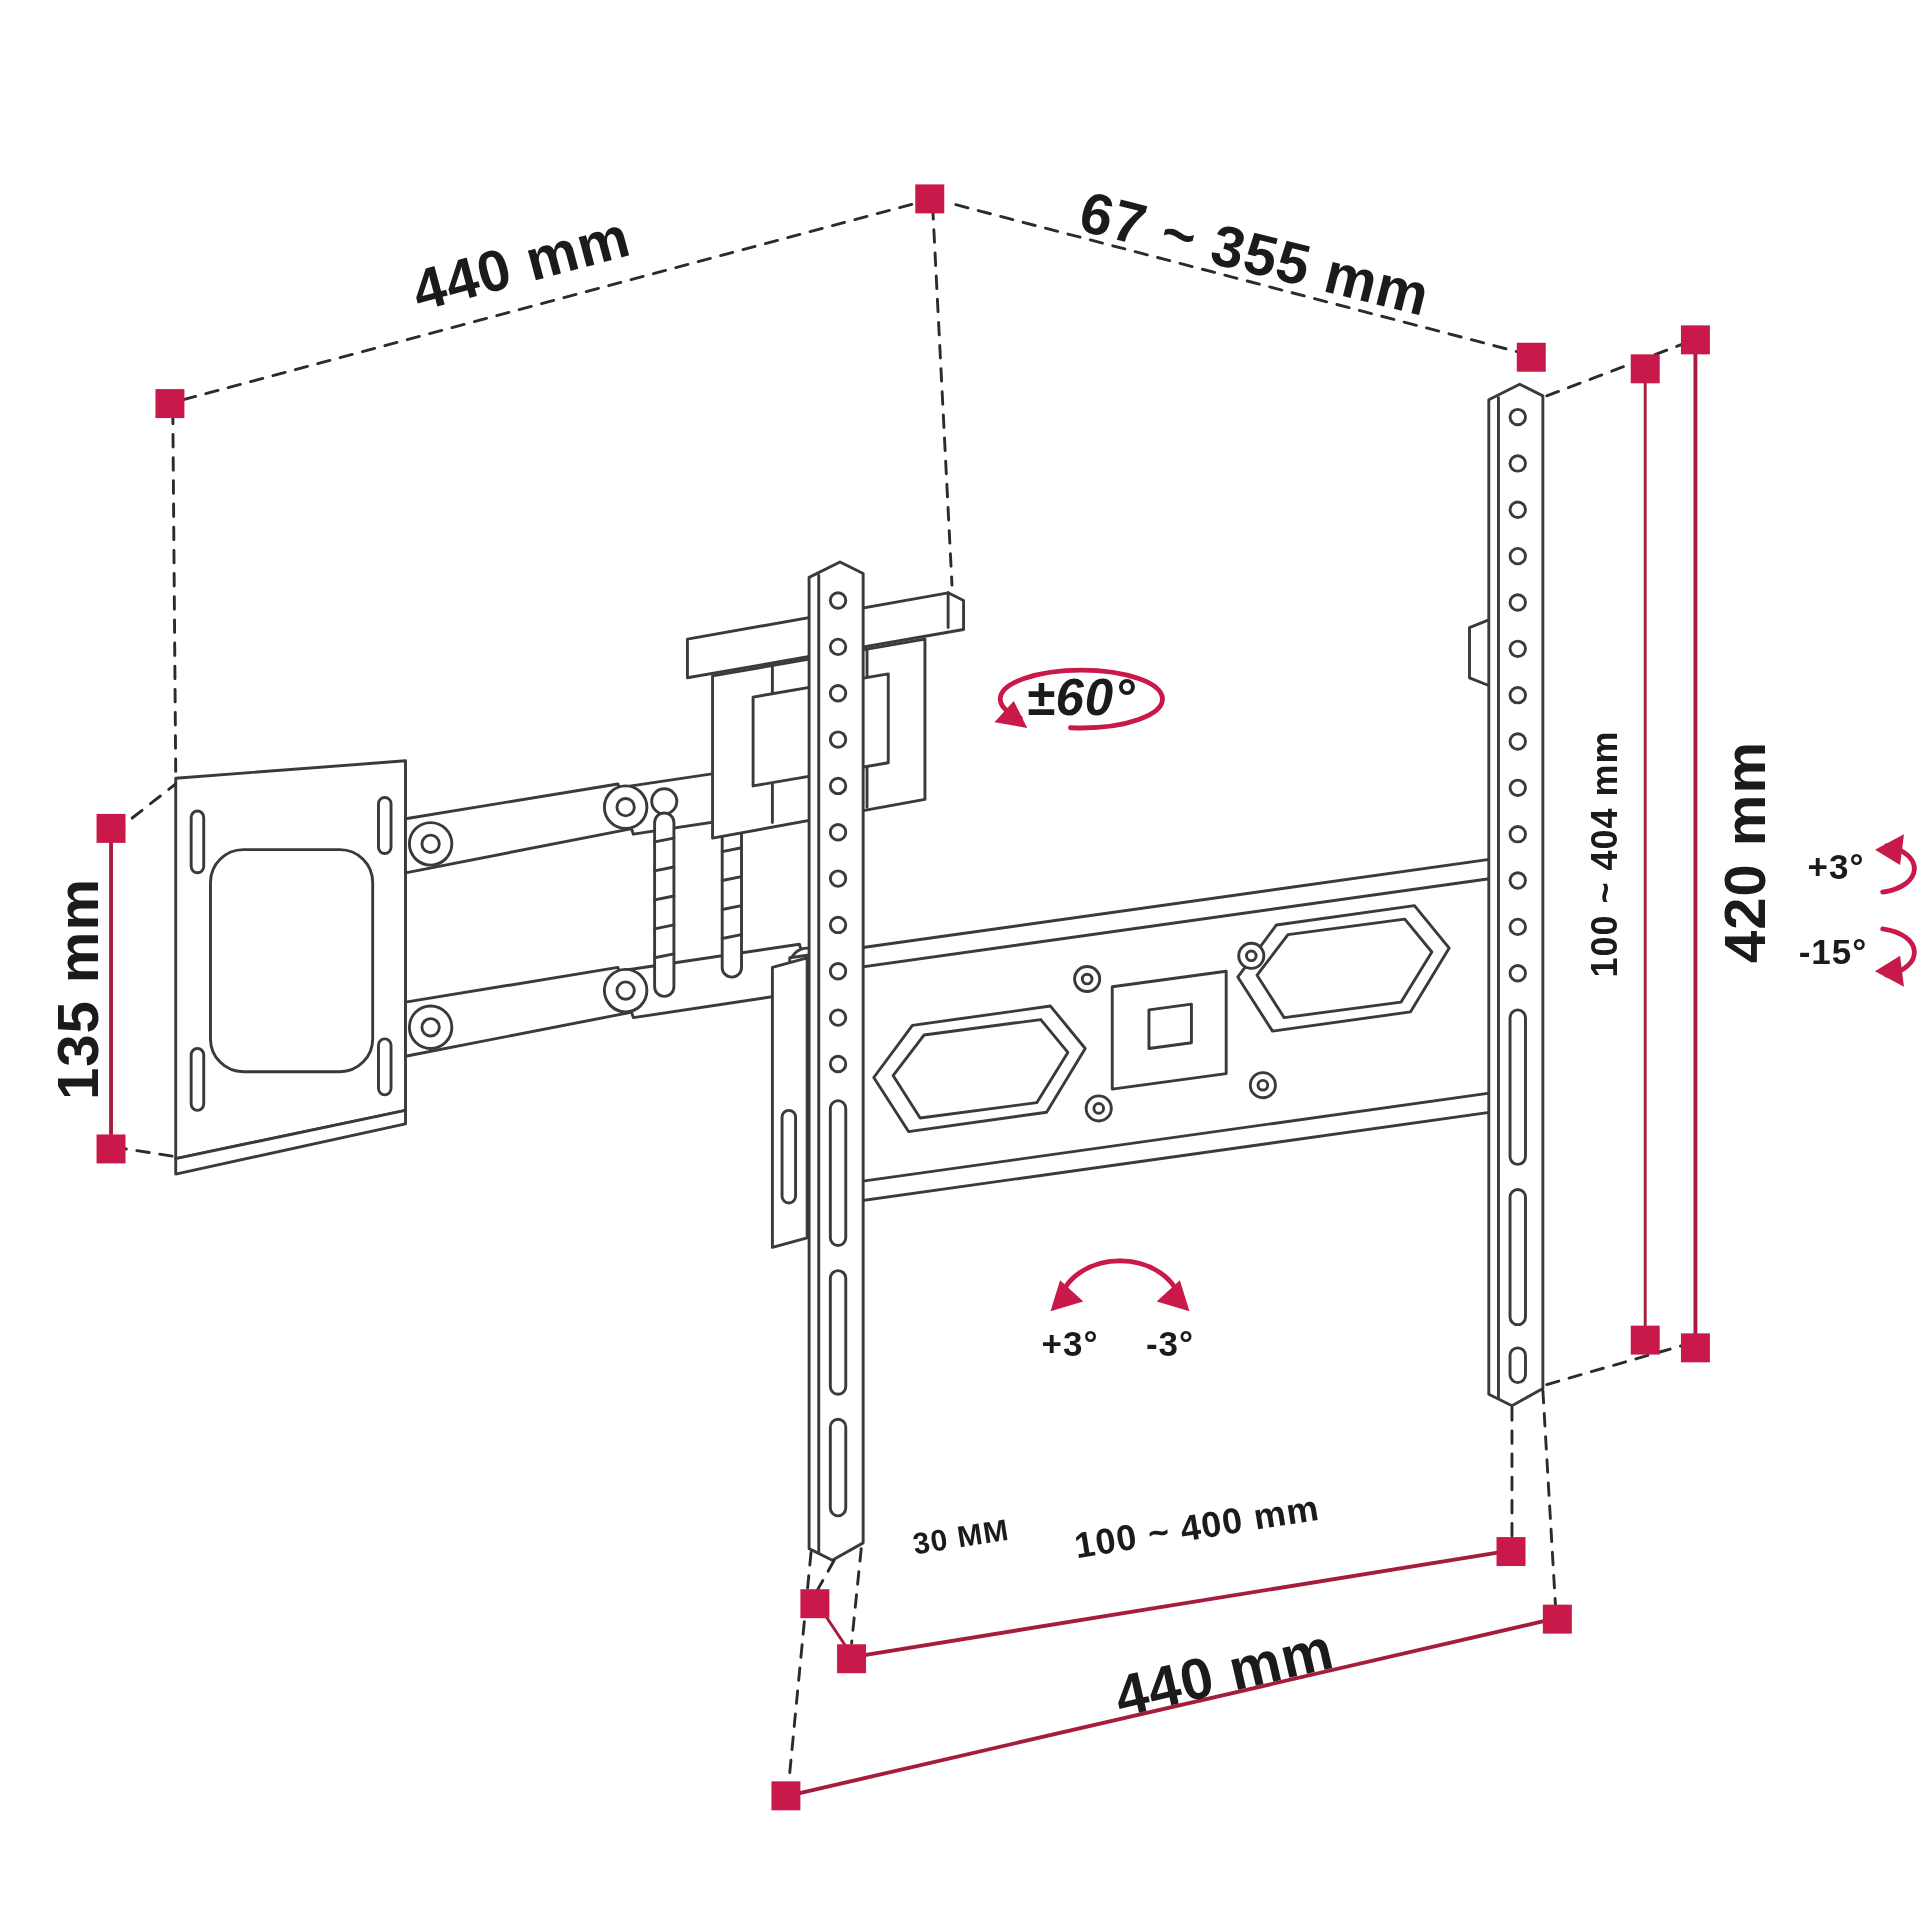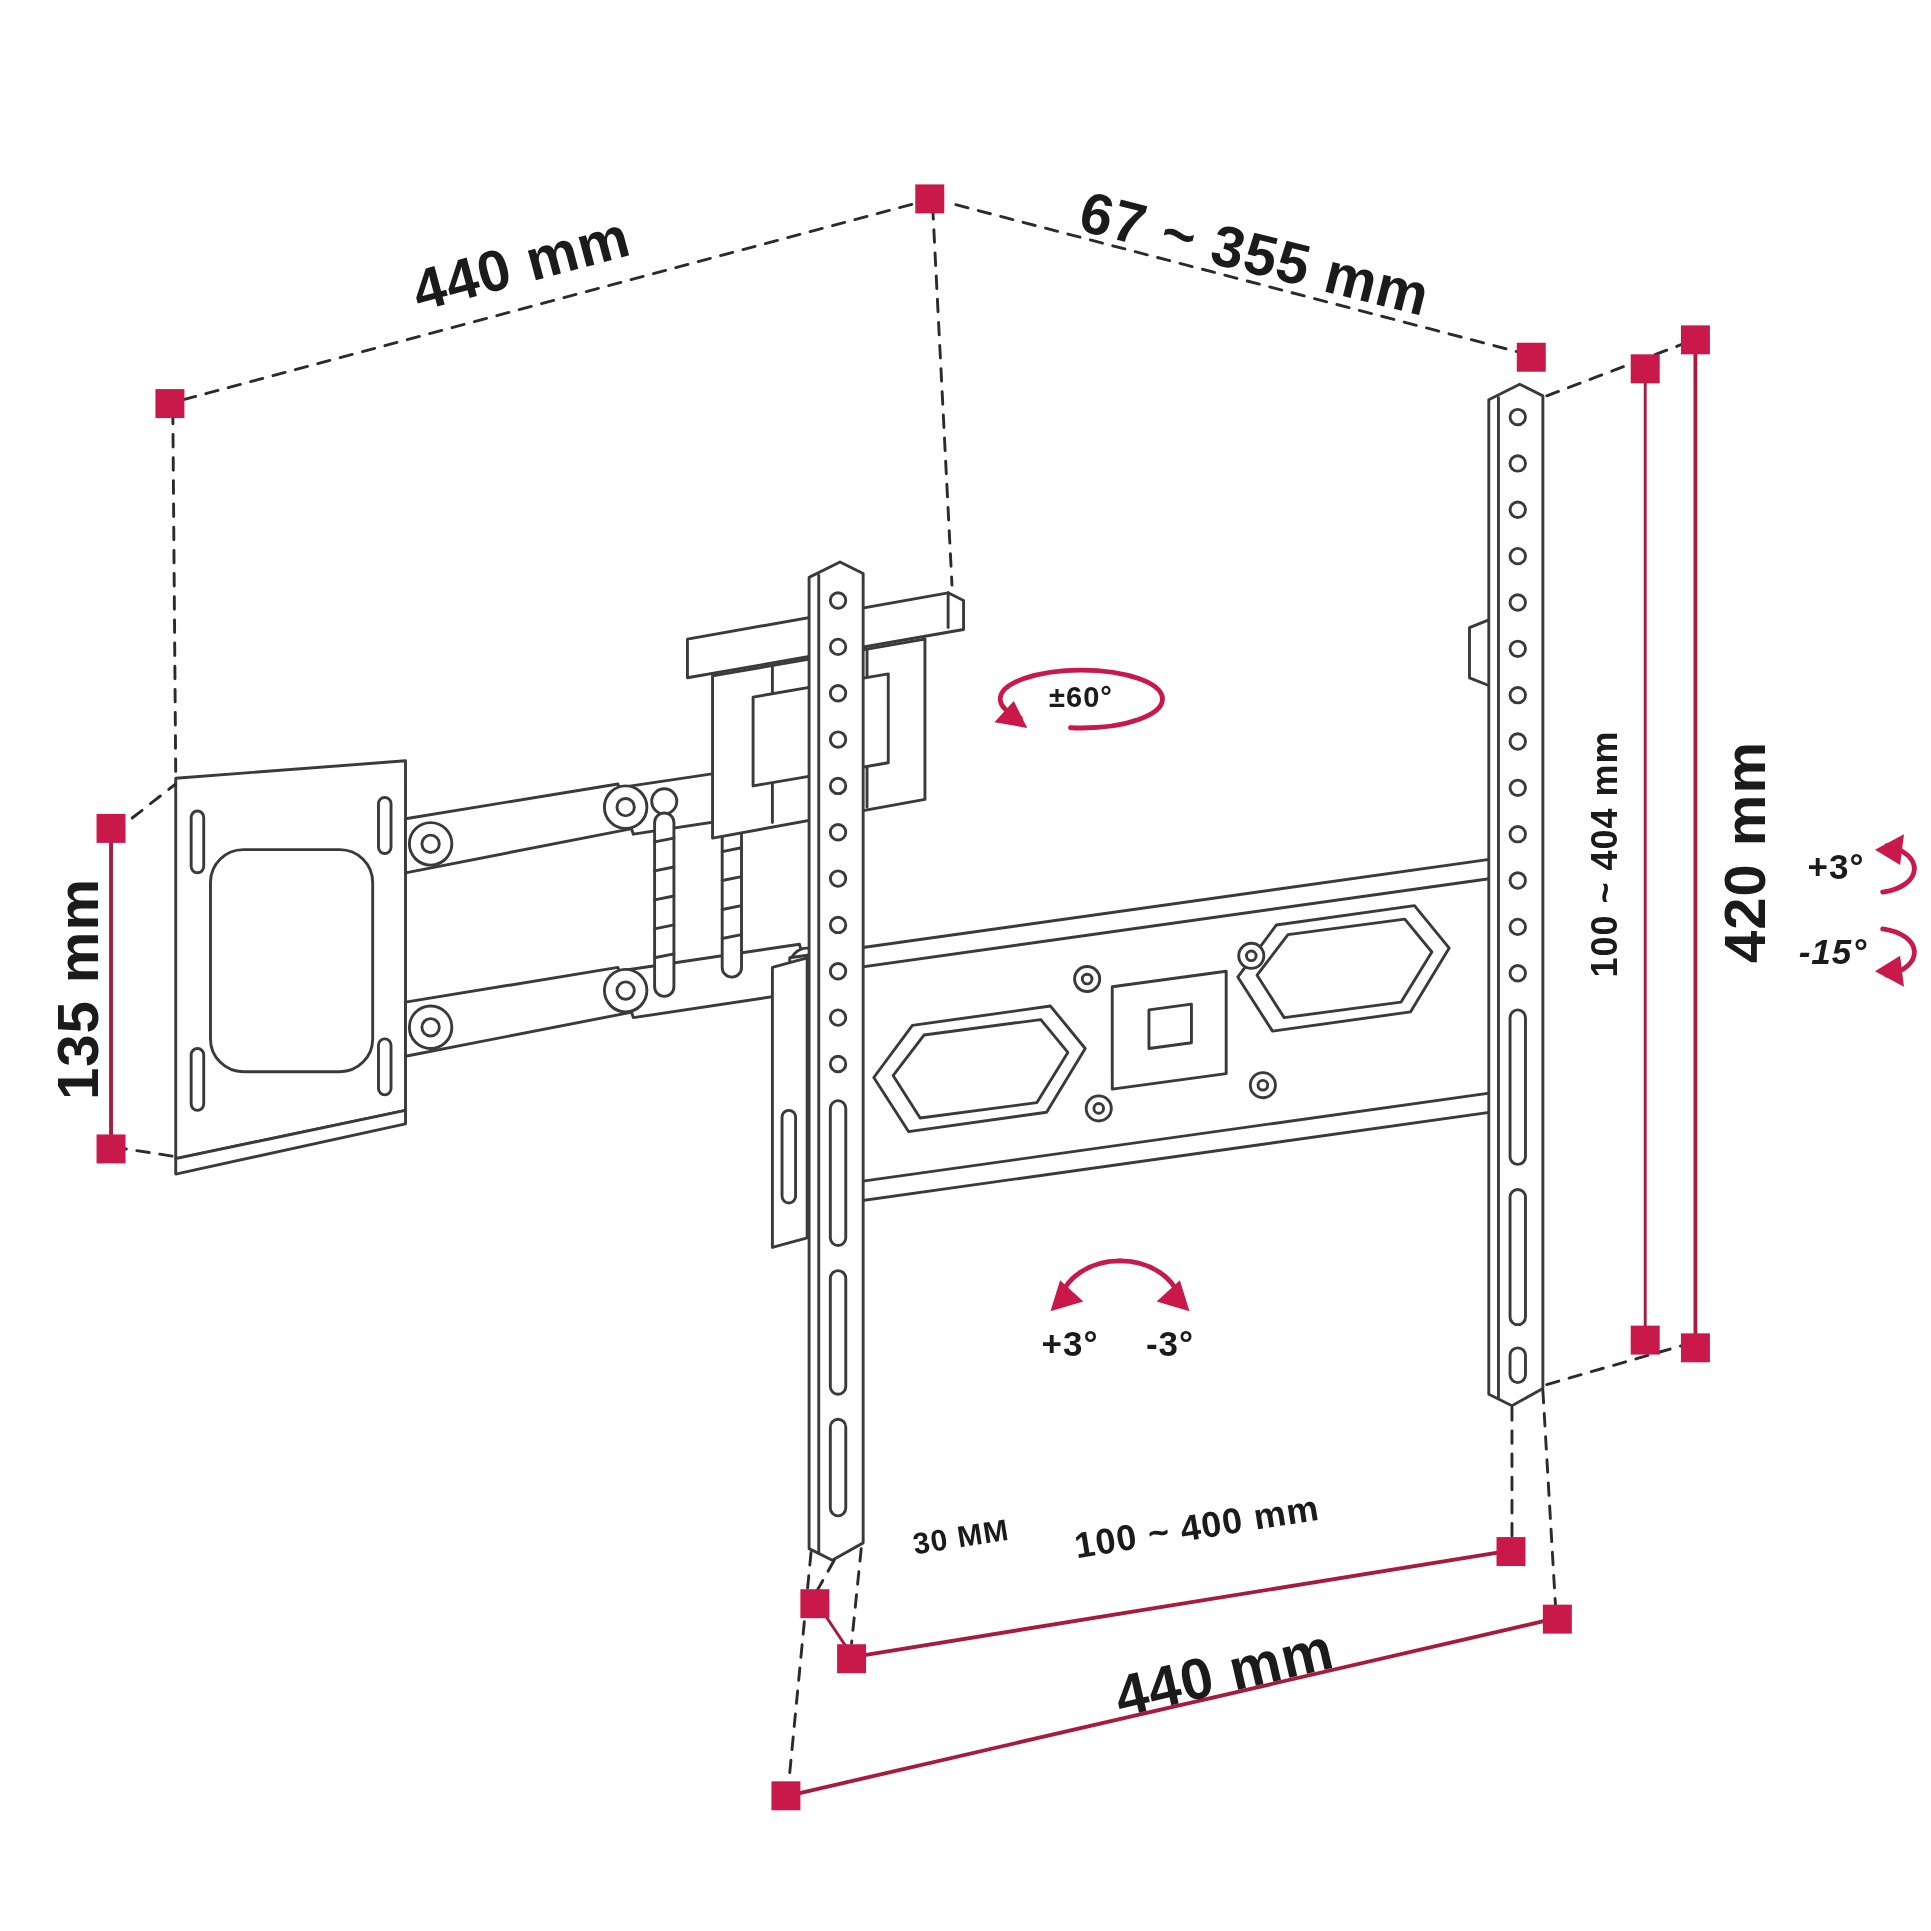--- a/index.html
+++ b/index.html
@@ -15,21 +15,21 @@
     position:absolute;
     font-weight:700;
     color:#1b1b1b;
     white-space:nowrap;
     letter-spacing:1px;
   }
   .lg{font-size:58px;}
   .md{font-size:36px;}
   .sm{font-size:30px;}
   .ang{font-size:35px;}
-  .swivel{font-size:29px;}
+  .swivel{font-size:51px;font-style:italic;}
 </style>
 </head>
 <body>
 
 <div class="canvas">
 
   <svg width="1931" height="1931" viewBox="0 0 2000 2000">
 
     <g stroke="#3a3a3a" stroke-width="3" fill="#ffffff" stroke-linejoin="round" stroke-linecap="round">
 
@@ -223,21 +223,21 @@
   <div class="dim-label lg" style="left:77px;top:989px;transform:translate(-50%,-50%) rotate(-90deg);">135 mm</div>
 
   <div class="dim-label lg" style="left:1744px;top:852px;transform:translate(-50%,-50%) rotate(-90deg);">420 mm</div>
 
   <div class="dim-label md" style="left:1605px;top:854px;transform:translate(-50%,-50%) rotate(-90deg);">100 ~ 404 mm</div>
 
   <div class="dim-label swivel" style="left:1081px;top:697px;transform:translate(-50%,-50%);">±60°</div>
 
   <div class="dim-label ang" style="left:1836px;top:867px;transform:translate(-50%,-50%);">+3°</div>
 
-  <div class="dim-label ang" style="left:1833px;top:952px;transform:translate(-50%,-50%);font-style:italic;">-15°</div>
+  <div class="dim-label ang" style="left:1833px;top:952px;transform:translate(-50%,-50%);">-15°</div>
 
   <div class="dim-label ang" style="left:1070px;top:1344px;transform:translate(-50%,-50%);">+3°</div>
 
   <div class="dim-label ang" style="left:1170px;top:1344px;transform:translate(-50%,-50%);">-3°</div>
 
   <div class="dim-label sm" style="left:961px;top:1537px;transform:translate(-50%,-50%) rotate(-9deg);">30 MM</div>
 
   <div class="dim-label md" style="left:1197px;top:1527px;transform:translate(-50%,-50%) rotate(-9deg);">100 ~ 400 mm</div>
 
   <div class="dim-label lg" style="left:1224px;top:1672px;transform:translate(-50%,-50%) rotate(-13deg);">440 mm</div>

